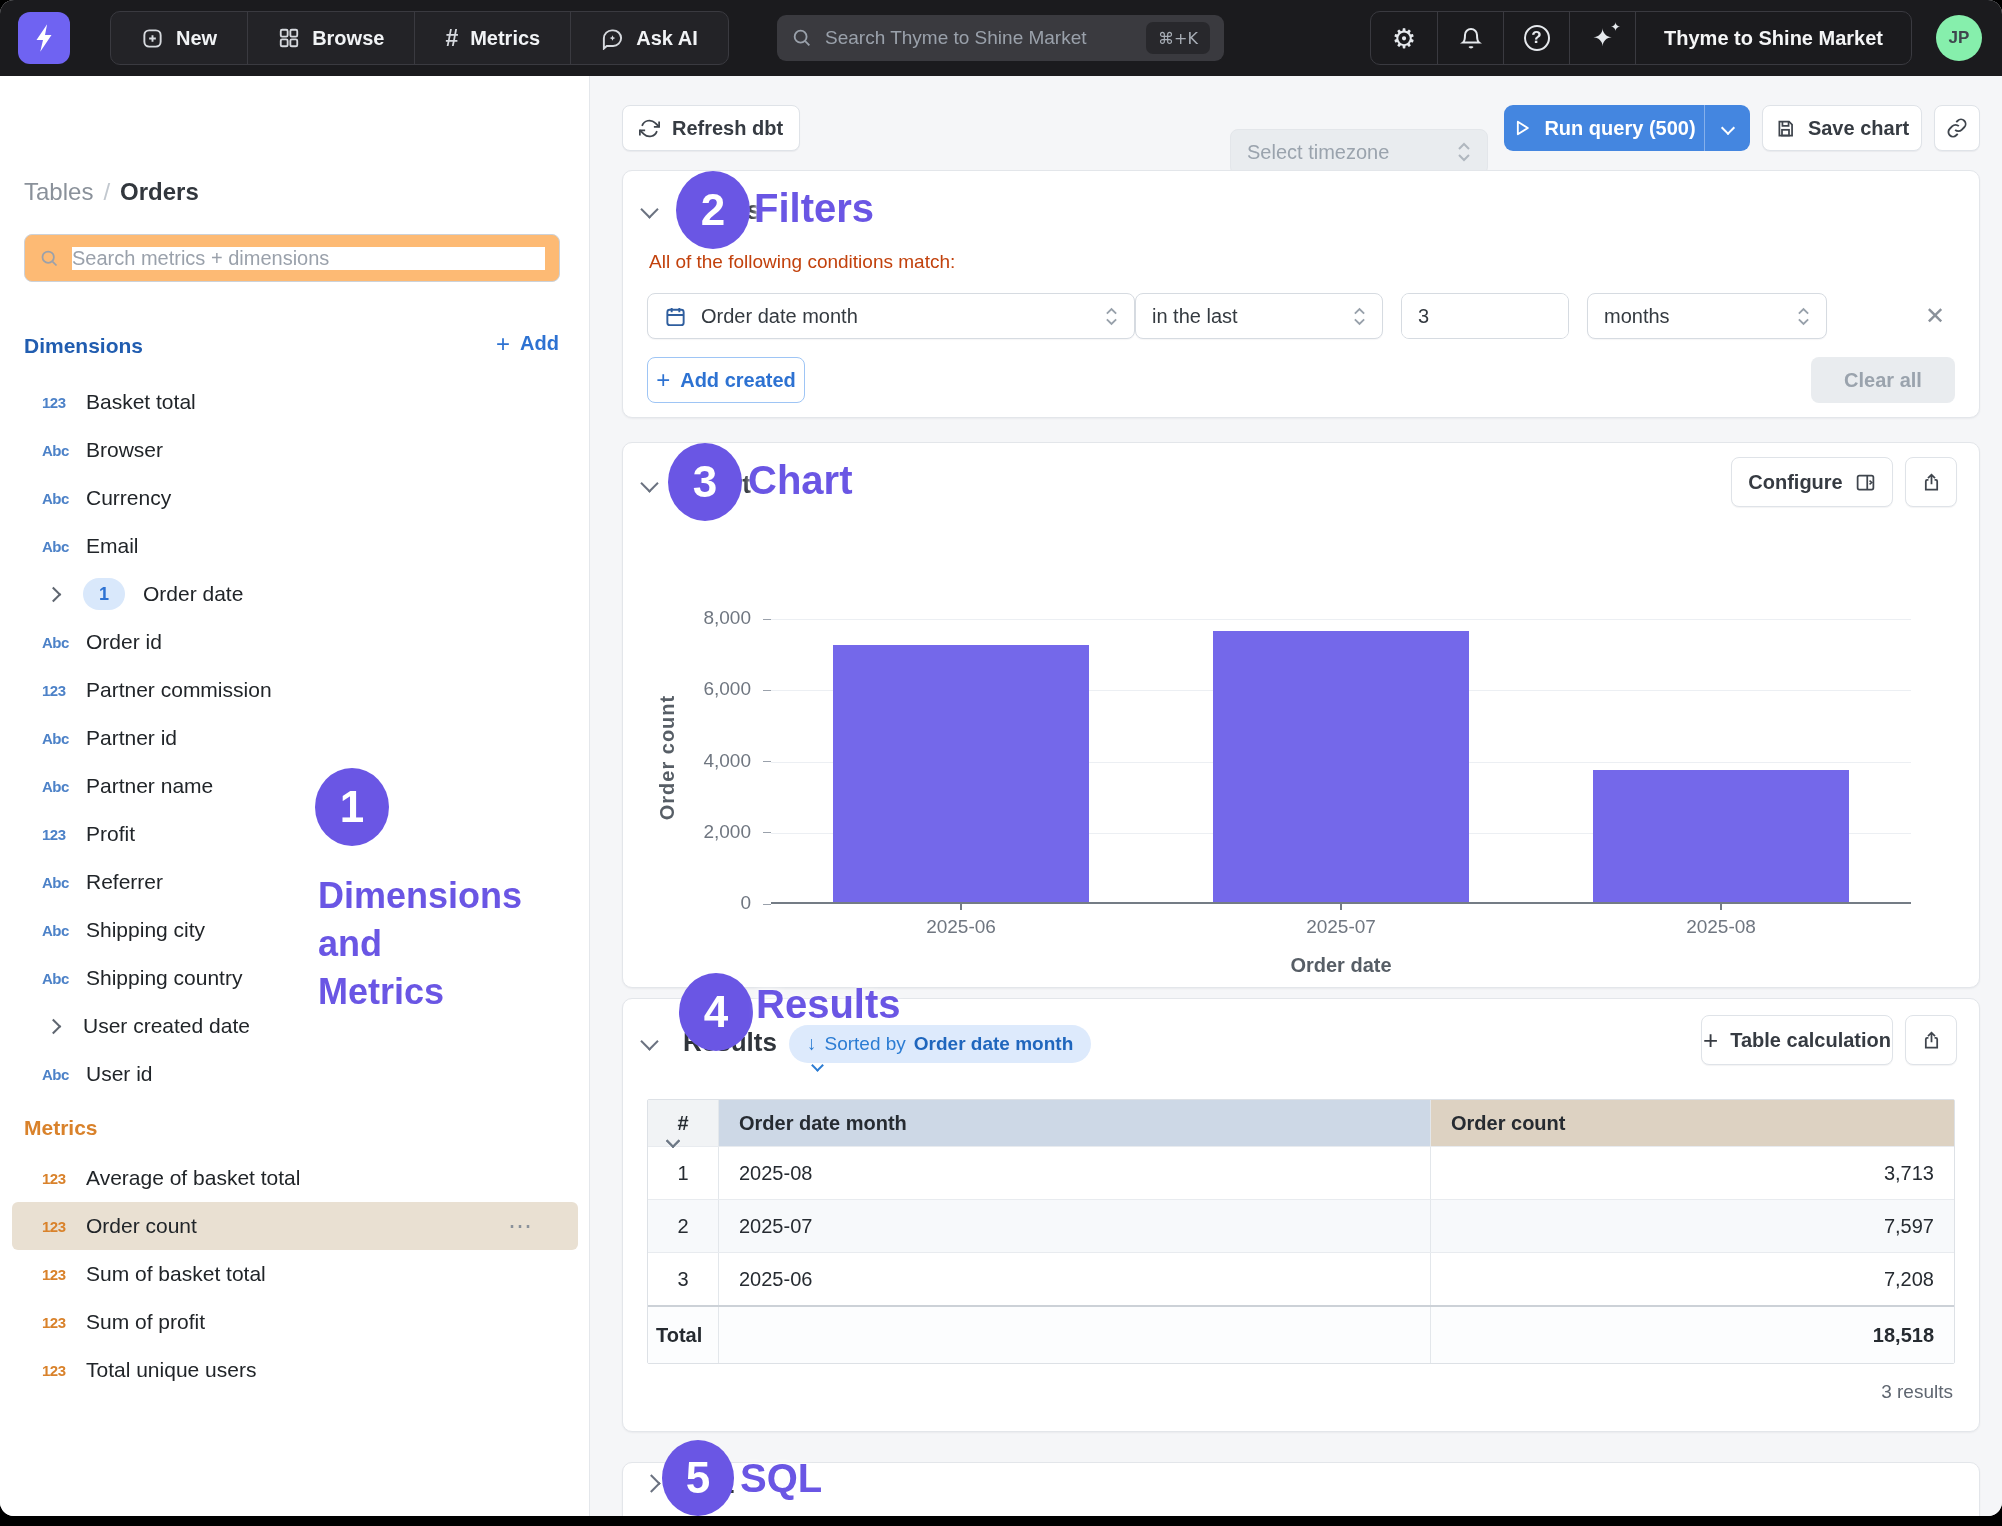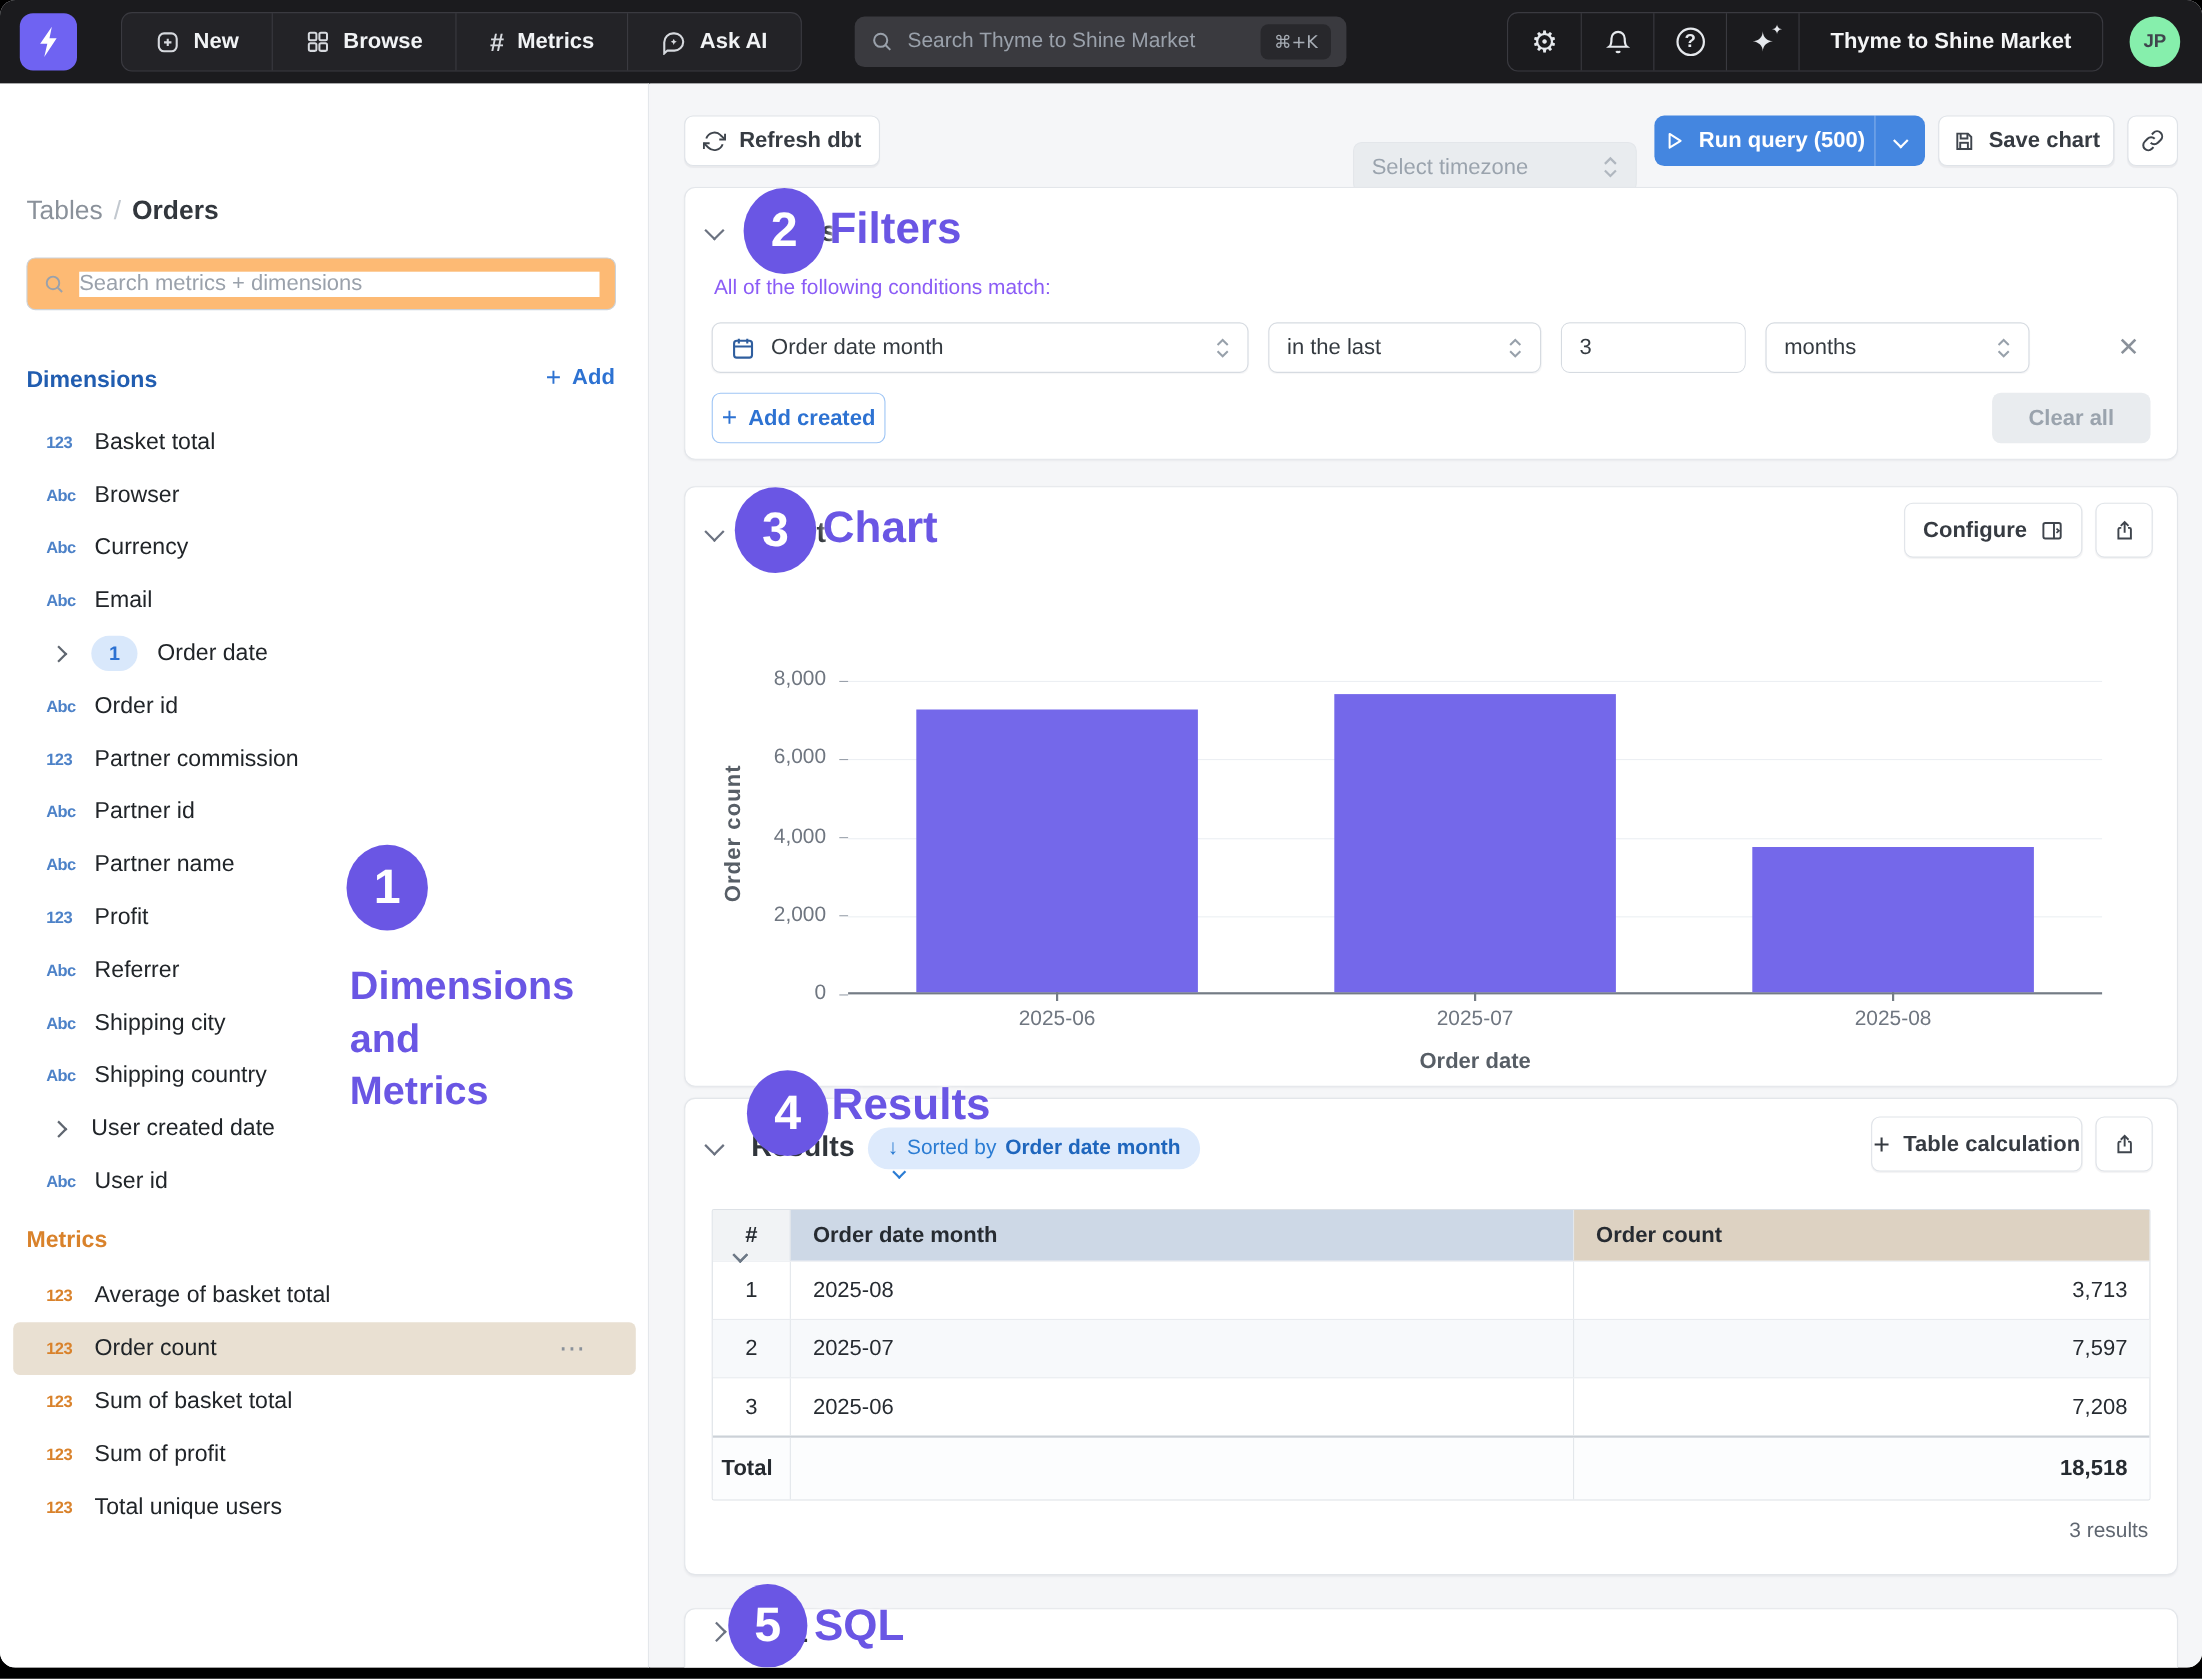--- a/index.html
+++ b/index.html
@@ -64,21 +64,21 @@
   #btn-run { left:1504px; width:246px; background:var(--run-query-blue,#4486e0); border-radius:9px; display:flex; color:#fff; cursor:pointer; }
   .run-main { flex:1; display:flex; align-items:center; justify-content:center; gap:12px; font-size:20px; font-weight:700; }
   .run-caret { width:46px; border-left:1px solid rgba(255,255,255,.35); display:flex; align-items:center; justify-content:center; }
   .run-caret .chev { border-color:#fff; width:10px; height:10px; border-width:2px; }
   #btn-save { left:1762px; width:160px; }
   #btn-link { left:1934px; width:46px; }
 
   
   #card-filters { top:170px; height:248px; }
   #card-filters .chev.down { position:absolute; left:20px; top:32px; }
-  .filters-sub { position:absolute; left:26px; top:80px; font-size:19px; color:#8b5cf6; }
+  .filters-sub { position:absolute; left:26px; top:80px; font-size:19px; color:#c2410c; }
   .filter-row { position:absolute; left:24px; right:24px; top:122px; height:46px; display:flex; align-items:center; }
   .fsel { height:46px; background:#fff; border:1px solid #d6dbe1; border-radius:8px; display:flex; align-items:center; padding:0 16px; gap:14px; font-size:20px; color:#343a40; box-shadow:0 1px 1px rgba(16,24,40,.04); cursor:pointer; }
   .fsel .grow { flex:1; }
   .numinput { width:168px; height:46px; border:1px solid #d6dbe1; border-radius:8px; background:#fff; display:flex; overflow:hidden; margin-left:18px; }
   .numinput input { flex:1; border:none; outline:none; font-size:20px; color:#343a40; padding:0 16px; font-family:inherit; }
   .xbtn { margin-left:auto; width:40px; height:40px; display:flex; align-items:center; justify-content:center; color:#8a919a; font-size:24px; cursor:pointer; }
   #btn-addfilter { position:absolute; left:24px; top:186px; width:158px; height:46px; border:1px solid #9ec5f5; border-radius:8px; color:var(--primary-blue,#2d72d2); background:#fff; display:flex; align-items:center; justify-content:center; gap:10px; font-size:20px; font-weight:700; cursor:pointer; }
   #btn-clearall { position:absolute; right:24px; top:186px; width:144px; height:46px; background:#e9ecef; border-radius:8px; color:#9aa3ad; display:flex; align-items:center; justify-content:center; font-size:20px; font-weight:700; cursor:pointer; }
 
   
@@ -370,21 +370,21 @@
         <svg width="23" height="23" viewBox="0 0 24 24" fill="none" stroke="#2f5e9e" stroke-width="2">
               <rect x="3.5" y="5" width="17" height="16" rx="2.5"></rect>
               <path d="M3.5 10.5h17M8 3v4.5M16 3v4.5"></path>
             </svg>
         <span class="grow">Order date month</span>
         <svg width="13" height="21" viewBox="0 0 14 22" fill="none" stroke="#98a1ab" stroke-width="2">
               <path d="M2 8 7 3l5 5"></path>
               <path d="M2 14l5 5 5-5"></path>
             </svg>
       </div>
-      <div class="fsel" style="width:248px; margin-left:18px">
+      <div class="fsel" style="width:248px; ">
         <span class="grow">in the last</span>
         <svg width="13" height="21" viewBox="0 0 14 22" fill="none" stroke="#98a1ab" stroke-width="2">
               <path d="M2 8 7 3l5 5"></path>
               <path d="M2 14l5 5 5-5"></path>
             </svg>
       </div>
       <div class="numinput">
         <input type="text" value="3" style="">
 
       </div>

